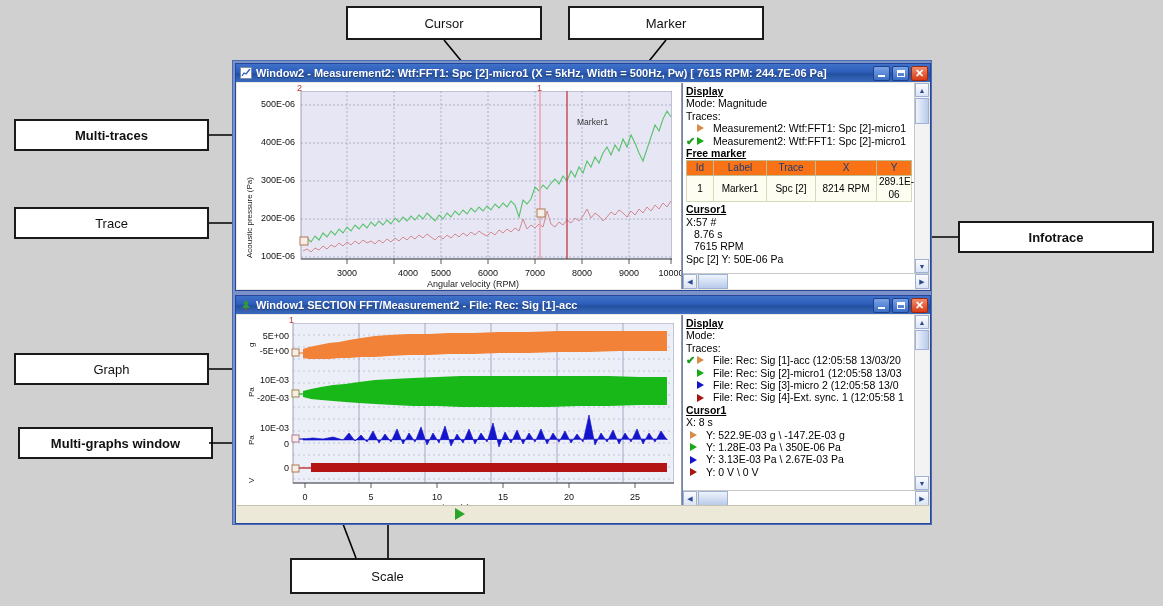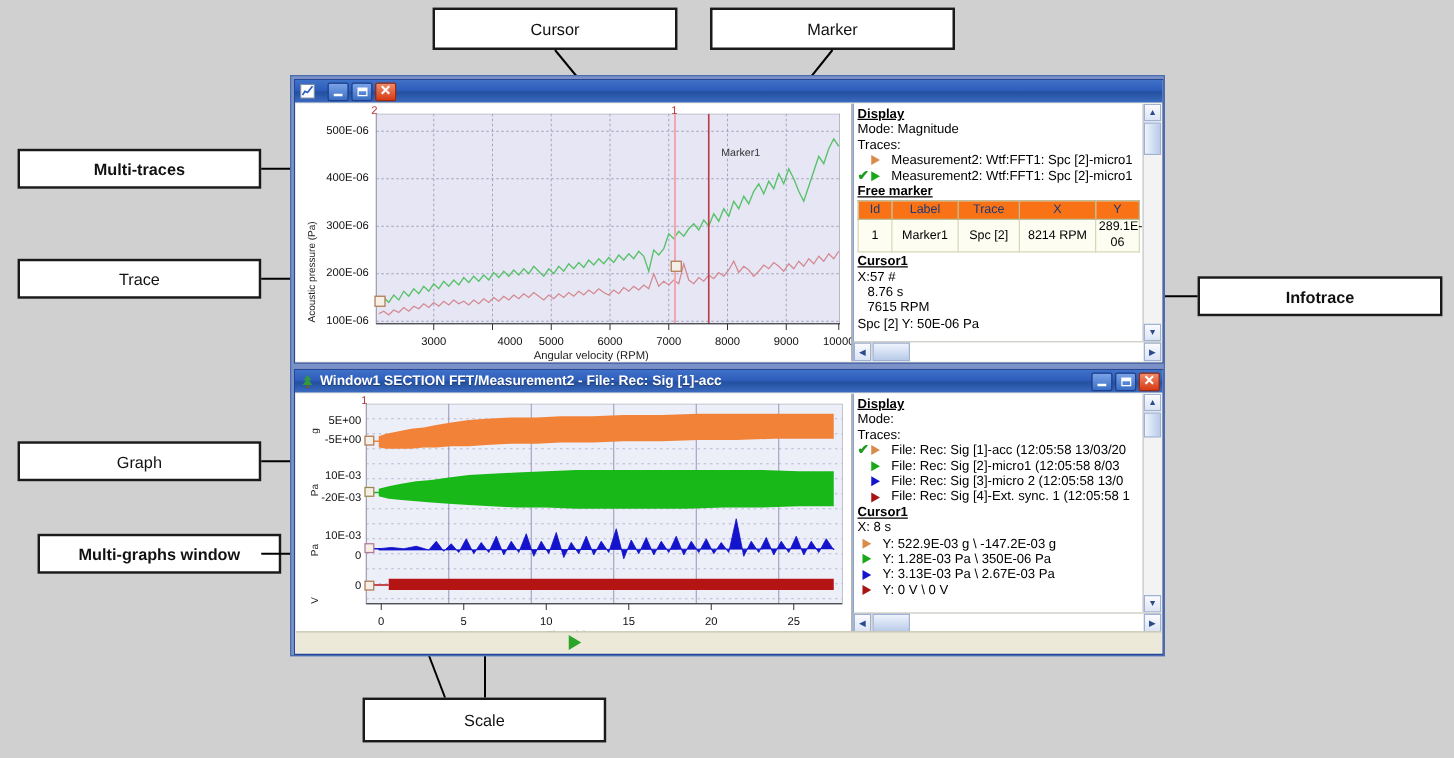--- a/index.html
+++ b/index.html
@@ -161,21 +161,21 @@
 </div>
 <div class="callout" id="c-trace" style="left:14px;top:207px;width:195px;height:32px;">
   <span>Trace</span>
 </div>
 <div class="callout bold" id="c-infotrace" style="left:958px;top:221px;width:196px;height:32px;">
   <span>Infotrace</span>
 </div>
 <div class="callout" id="c-graph" style="left:14px;top:353px;width:195px;height:32px;">
   <span>Graph</span>
 </div>
-<div class="callout bold" id="c-multigraphs" style="left:30px;top:427px;width:195px;height:32px;">
+<div class="callout bold" id="c-multigraphs" style="left:18px;top:427px;width:195px;height:32px;">
   <span>Multi-graphs window</span>
 </div>
 <div class="callout" id="c-scale" style="left:290px;top:558px;width:195px;height:36px;">
   <span>Scale</span>
 </div>
 
 <svg class="leaders" viewBox="0 0 1163 606">
   <g stroke="#000" stroke-width="1.6" fill="none">
     <path d="M444 40 L 536 152"></path>
     <path d="M666 40 L 576 152"></path>
@@ -203,20 +203,21 @@
 <div class="winwrap">
 
   <div class="win" id="win2">
     <div class="titlebar">
       <span class="ticon">
         <svg width="12" height="12" viewBox="0 0 12 12">
             <rect x="0.5" y="0.5" width="11" height="11" fill="#fff" stroke="#7d8ea8"></rect>
             <polyline points="2,9 4,6 6,7 10,2" fill="none" stroke="#2b5bbf" stroke-width="1.3"></polyline>
           </svg>
       </span>
+      <span class="titletext">Window2 - Measurement2: Wtf:FFT1: Spc [2]-micro1 (X = 5kHz, Width = 500Hz, Pw) [ 7615 RPM:  244.7E-06 Pa]</span>
       <span class="tbtns">
         <span class="tbtn">
             <i class="minbar"></i>
           </span>
         <span class="tbtn">
             <i class="maxsq"></i>
           </span>
         <span class="tbtn close">✕</span>
       </span>
     </div>
@@ -497,21 +498,21 @@
             <div>Traces:</div>
 
             <div class="trow">
               <span class="tick-ok">✔</span>
               <span class="tri hollow"></span>
               <span>File: Rec: Sig [1]-acc (12:05:58 13/03/20</span>
             </div>
             <div class="trow">
               <span class="tick-none"></span>
               <span class="tri" style="border-left-color:#18a818;"></span>
-              <span>File: Rec: Sig [2]-micro1 (12:05:58 8/03</span>
+              <span>File: Rec: Sig [2]-micro1 (12:05:58 13/03</span>
             </div>
             <div class="trow">
               <span class="tick-none"></span>
               <span class="tri" style="border-left-color:#1414cc;"></span>
               <span>File: Rec: Sig [3]-micro 2 (12:05:58 13/0</span>
             </div>
             <div class="trow">
               <span class="tick-none"></span>
               <span class="tri" style="border-left-color:#a81414;"></span>
               <span>File: Rec: Sig [4]-Ext. sync. 1 (12:05:58 1</span>

